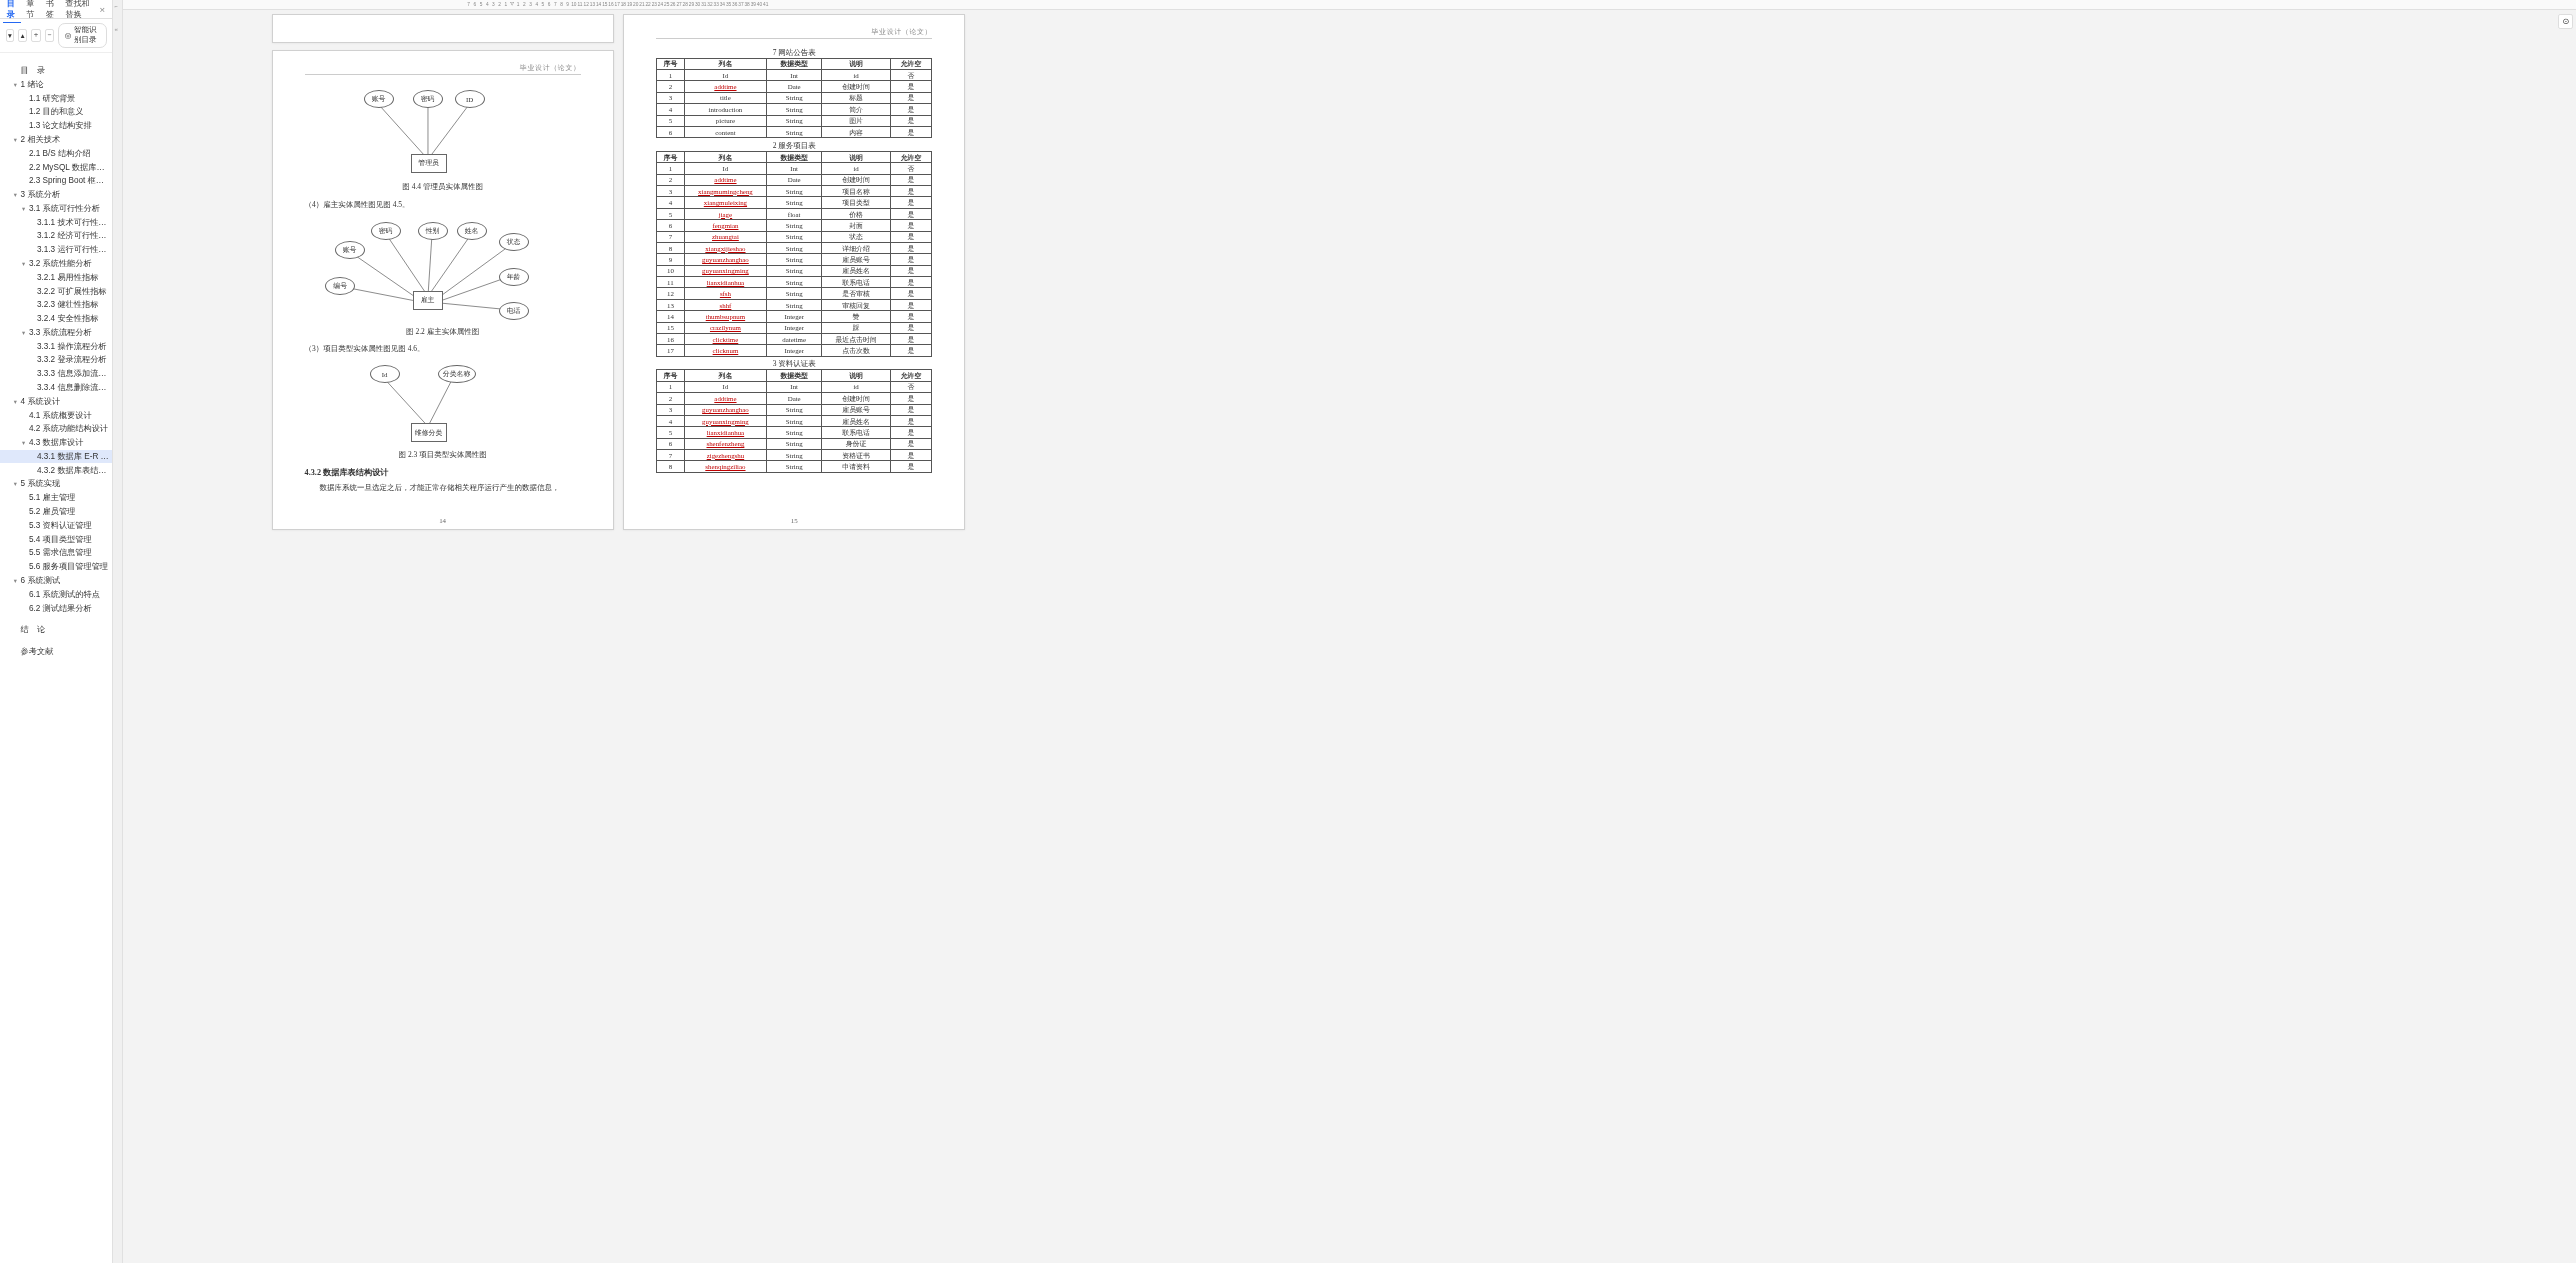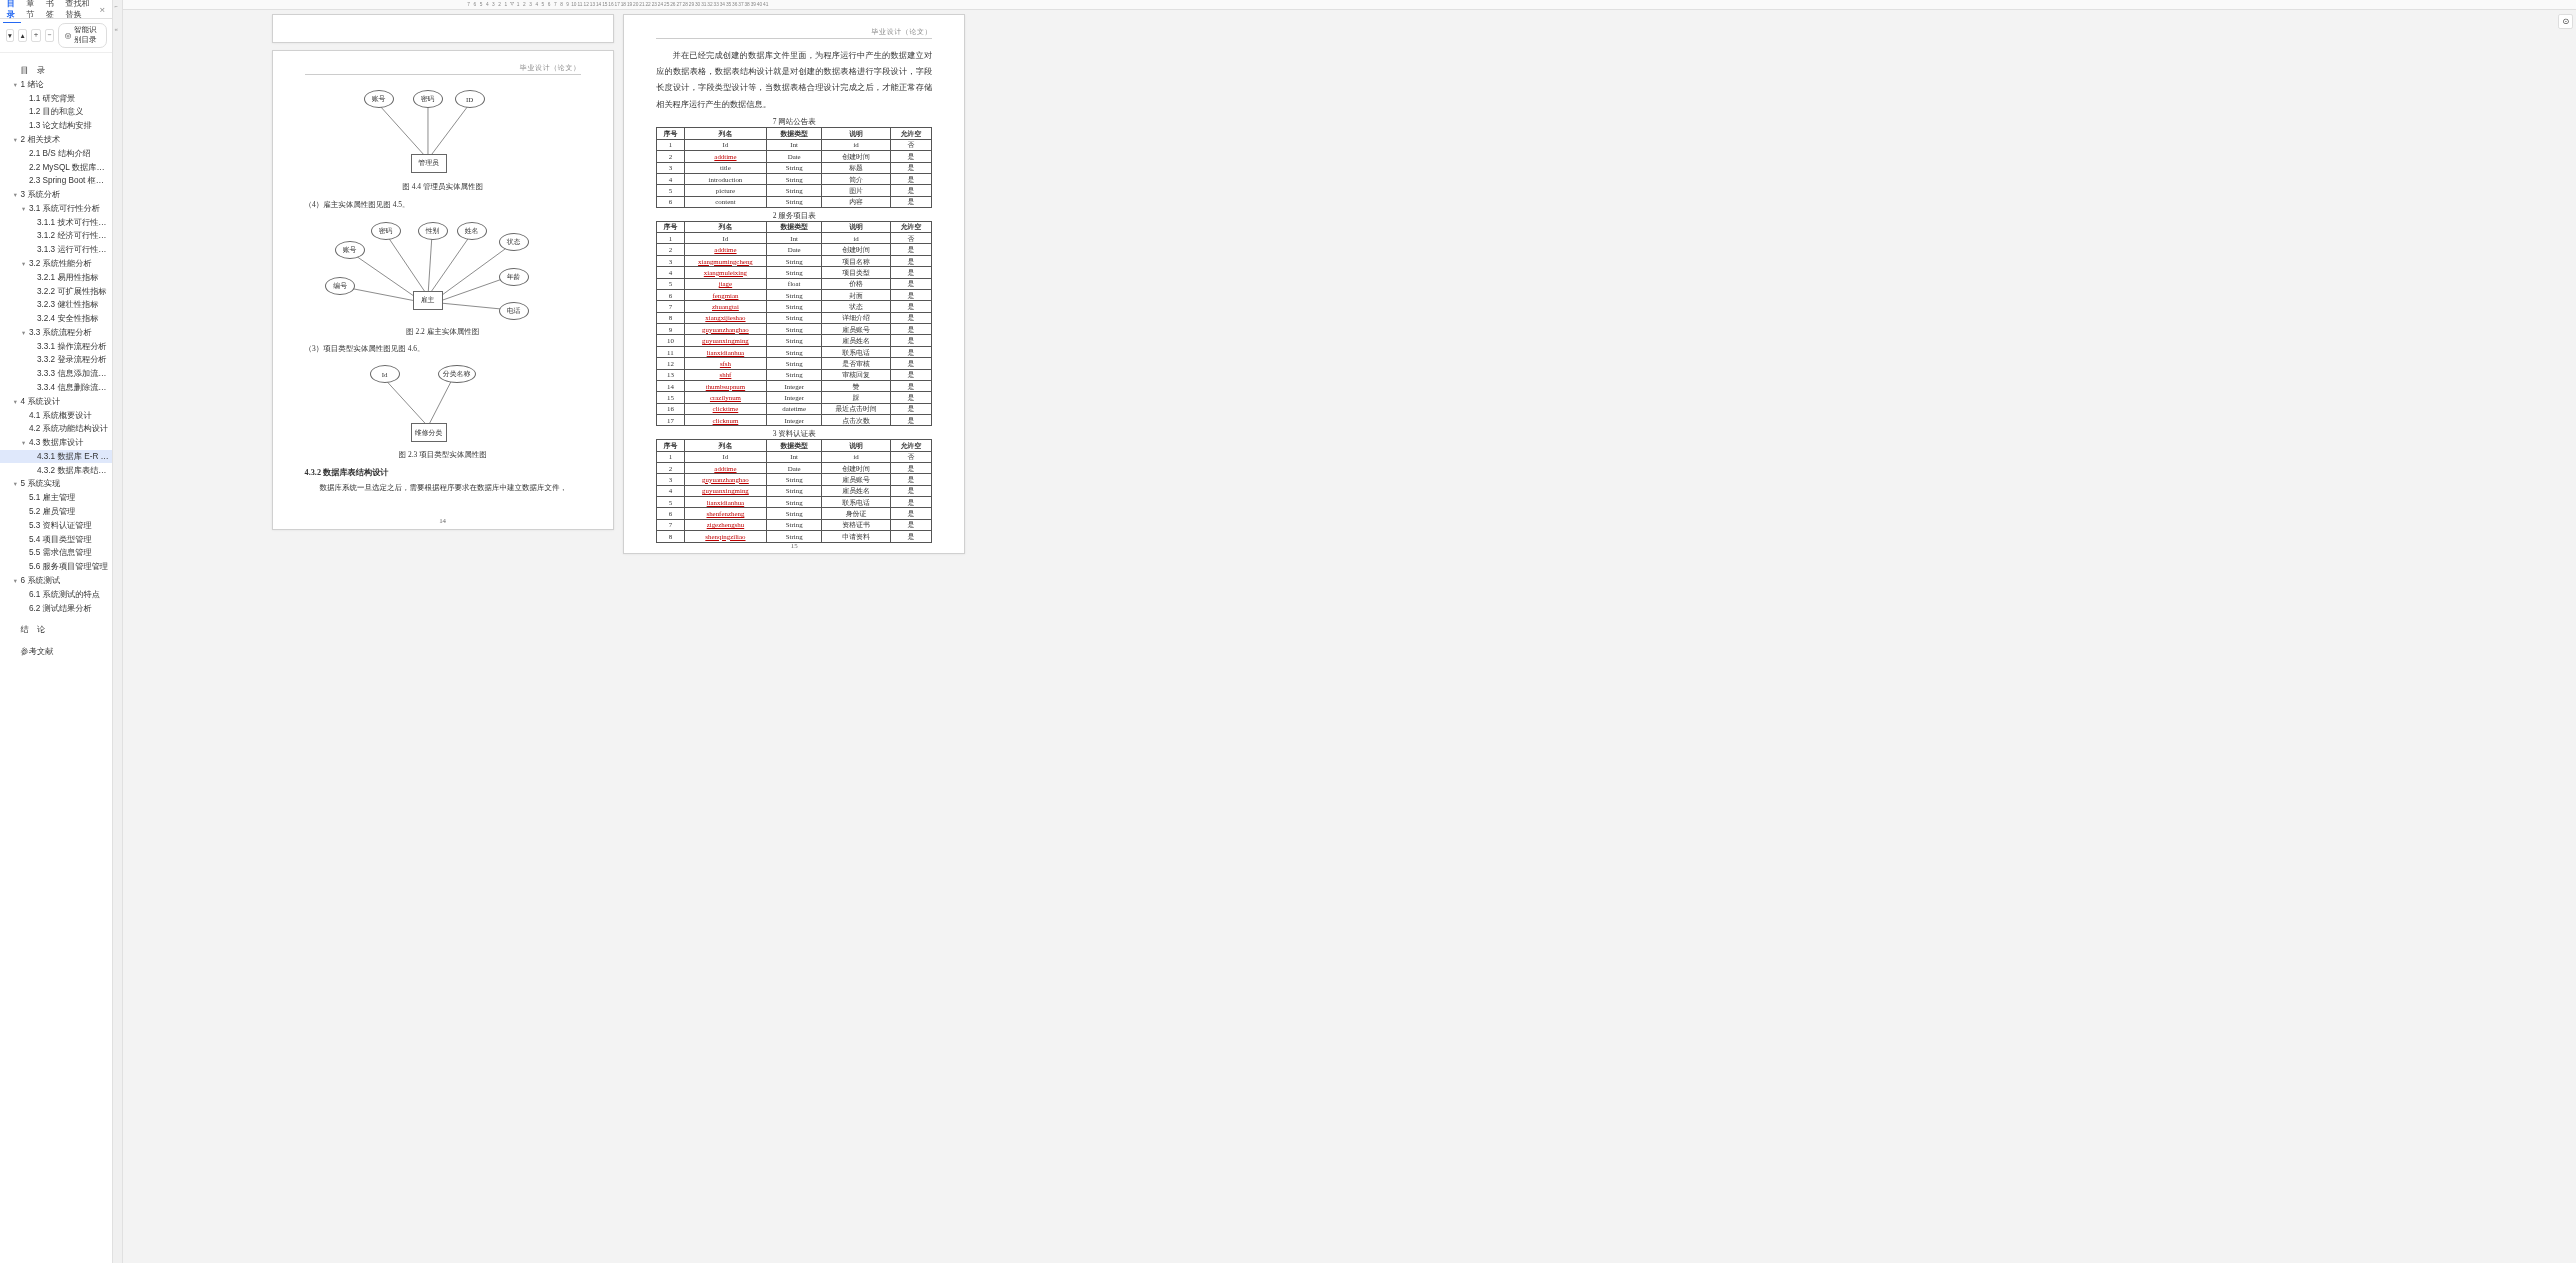--- a/index.html
+++ b/index.html
@@ -238,28 +238,27 @@
                 <line x1="116" y1="30" x2="180" y2="100"></line>
                 <line x1="216" y1="30" x2="180" y2="100"></line>
               </svg>
             <div class="node oval" style="left:65px;top:6.9px;">Id</div>
             <div class="node oval" style="left:133px;top:6.9px;width:38px;">分类名称</div>
             <div class="node rect" style="left:106px;top:65px;">维修分类</div>
           </div>
           <div class="caption">图 2.3  项目类型实体属性图</div>
 
           <div class="h4">4.3.2  数据库表结构设计</div>
-          <div class="para">数据库系统一旦选定之后，需要根据程序要求在数据库中建立数据库文件，</div>
+          <div class="para">数据库系统一旦选定之后，才能正常存储相关程序运行产生的数据信息，</div>
           <div class="pg-num">14</div>
         </div>
       </div>
 
       <div class="page">
         <div class="page-hdr">毕业设计（论文）</div>
-        <div class="body-text">并在已经完成创建的数据库文件里面，为程序运行中产生的数据建立对应的数据表格，数据表结构设计就是对创建的数据表格进行字段设计，字段长度设计，字段类型设计等，当数据表格合理设计完成之后，才能正常存储相关程序运行产生的数据信息。</div>
 
         <div class="tbl-title">7 网站公告表</div>
         <table class="dbt" id="t1">
             <tbody>
               <tr>
                 <th style="width:10%">序号</th>
                 <th style="width:30%">列名</th>
                 <th style="width:20%">数据类型</th>
                 <th style="width:25%">说明</th>
                 <th style="width:15%">允许空</th>

